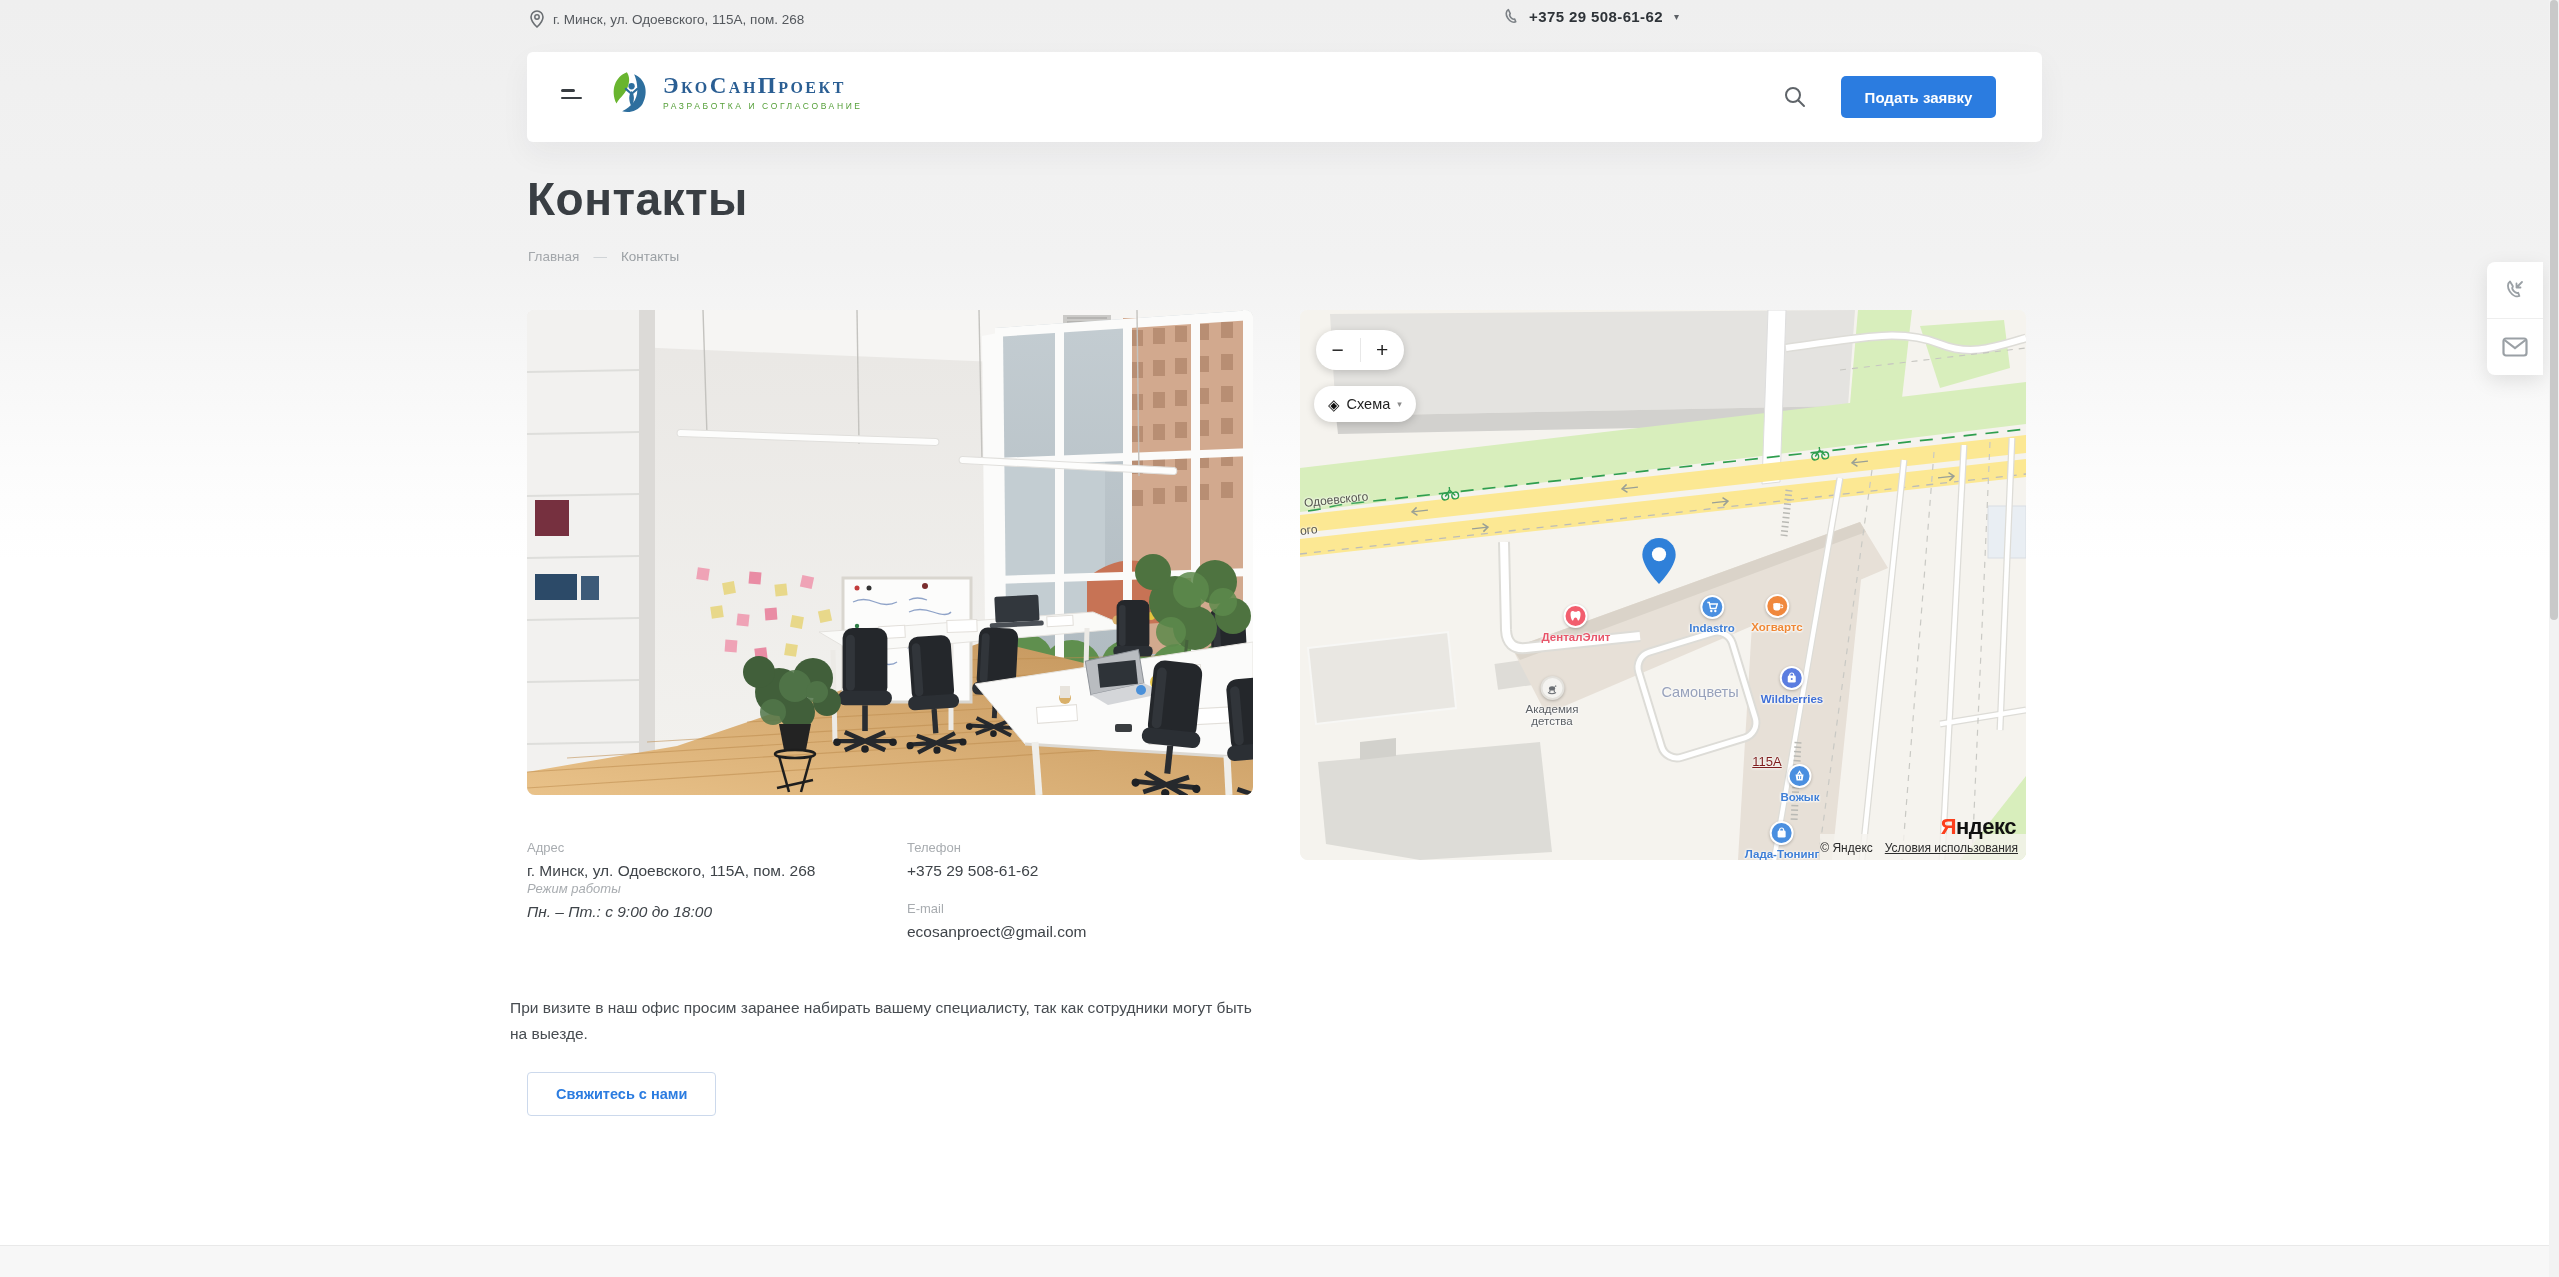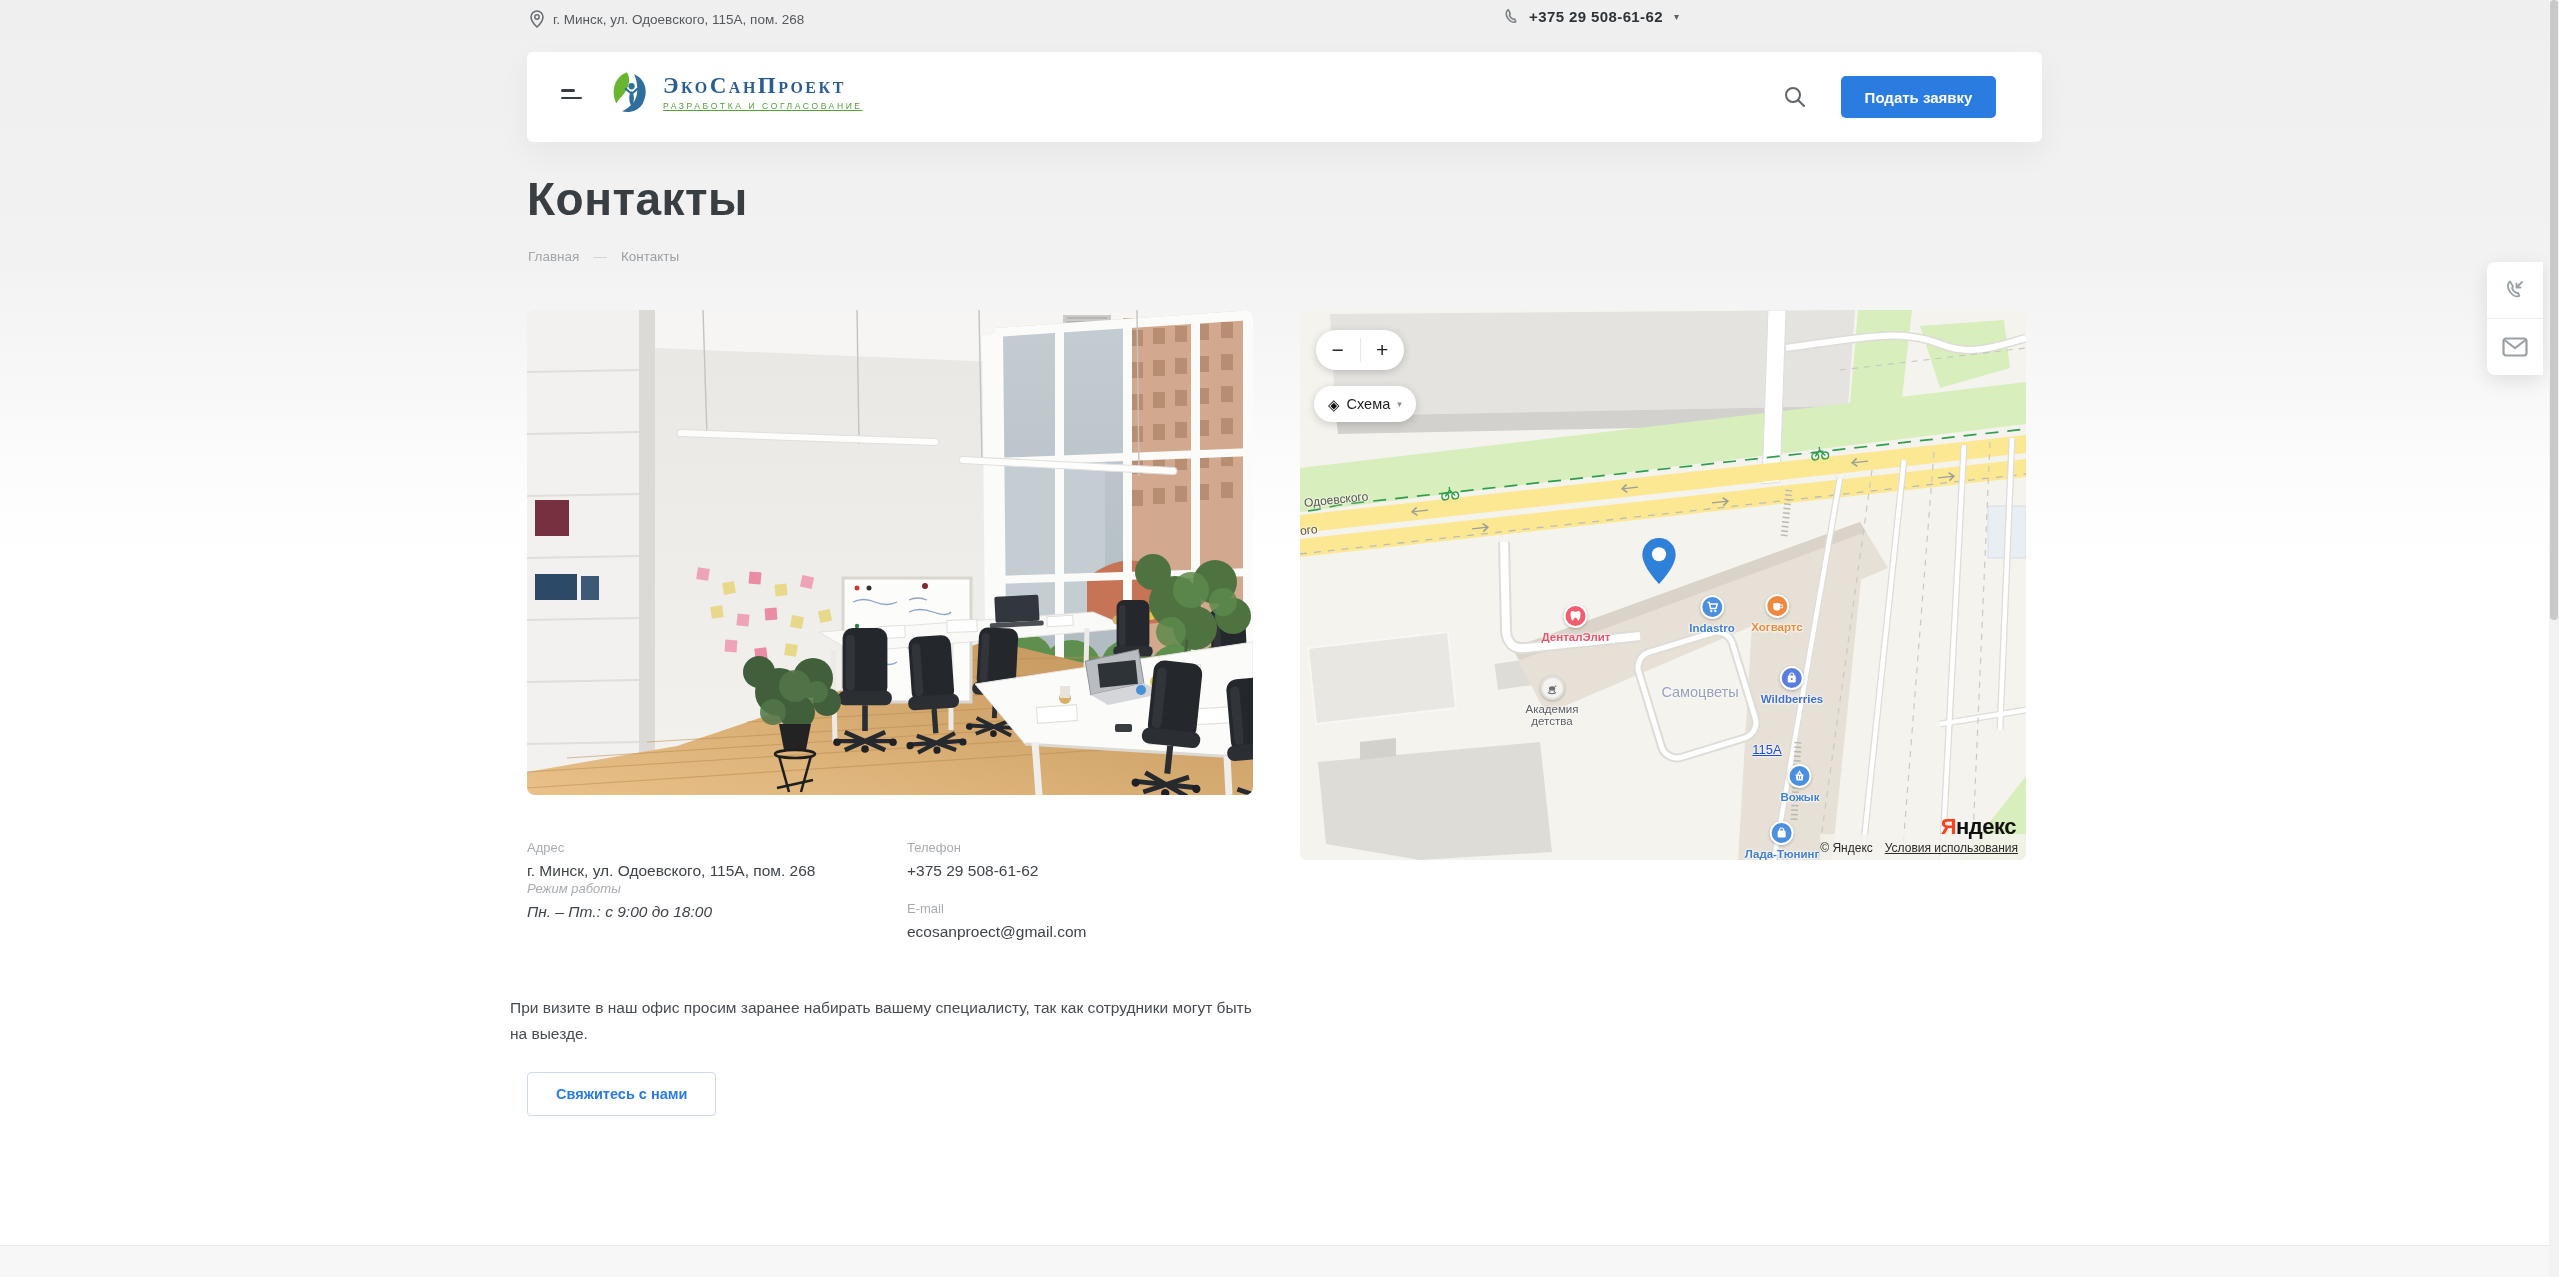--- a/index.html
+++ b/index.html
@@ -25,21 +25,21 @@
   }
   .burger { left:34px; top:37px; width:22px; height:16px; cursor:pointer; }
   .burger i { display:block; background:#383d42; height:2.5px; border-radius:2px; }
   .burger i:first-child { width:14px; margin-bottom:5px; }
   .burger i:last-child { width:21px; }
   .logo { left:80px; top:17px; display:flex; align-items:center; gap:10px; cursor:pointer; }
   .logo-text .name {
     font-family:"Liberation Serif", serif; font-variant:small-caps;
     font-size:23px; font-weight:bold; color:#2a5e93; letter-spacing:2.5px; line-height:1;
   }
-  .logo-text .tagline { font-size:8.5px; color:#56a03a; letter-spacing:2.6px; margin-top:4px; text-align:center;text-decoration:underline; }
+  .logo-text .tagline { font-size:8.5px; color:#56a03a; letter-spacing:2.6px; margin-top:4px; text-align:center; }
   .nav { left:452px; top:0; height:90px; display:flex; align-items:center; gap:56px; }
   .nav a { font-size:14px; font-weight:bold; color:#3b4046; letter-spacing:.8px; text-decoration:none; cursor:pointer; }
   .search-btn { left:1256px; top:33px; width:24px; height:24px; cursor:pointer; }
   .cta-btn {
     left:1314px; top:24px; width:155px; height:42px; background:#2b7ce0; border:none;
     border-radius:5px; color:#fff; font-size:15px; font-weight:bold; cursor:pointer;
     font-family:"Liberation Sans", sans-serif;
   }
 
   
@@ -579,21 +579,21 @@
     <span class="poi-dot" style="background:#4a8fe0;">
       <svg width="12" height="12" viewBox="0 0 12 12">
           <rect x="2" y="3.6" width="8" height="7" rx="1.4" fill="#fff"></rect>
           <path d="M4,4.4 V3 A2,2 0 0 1 8,3 V4.4" fill="none" stroke="#fff" stroke-width="1.2"></path>
         </svg>
     </span>
     <span class="poi-label" style="color:#3f7fd6;">Лада-Тюнинг</span>
   </div>
 
   <span class="map-text" style="left:400px; top:374px; font-size:14.5px; color:#97a1bb;">Самоцветы</span>
-  <span class="map-text" style="left:467px; top:432px; font-size:13px; color:#1d4ed8;text-decoration:underline;">115А</span>
+  <span class="map-text" style="left:467px; top:444px; font-size:13px; color:#7f1d1d;text-decoration:underline;">115А</span>
 
   <svg class="abs" style="left:340px; top:226px;" width="38" height="50" viewBox="0 0 36 48">
     <path d="M18,2 C9.2,2 2,9.2 2,18 C2,30 18,46 18,46 C18,46 34,30 34,18 C34,9.2 26.8,2 18,2 Z" fill="#2f80d9"></path>
     <circle cx="18" cy="17.5" r="6.8" fill="#fdfdfd"></circle>
   </svg>
 
   <div class="abs zoom-pill">
     <button>−</button>
     <div class="div"></div>
     <button>+</button>

